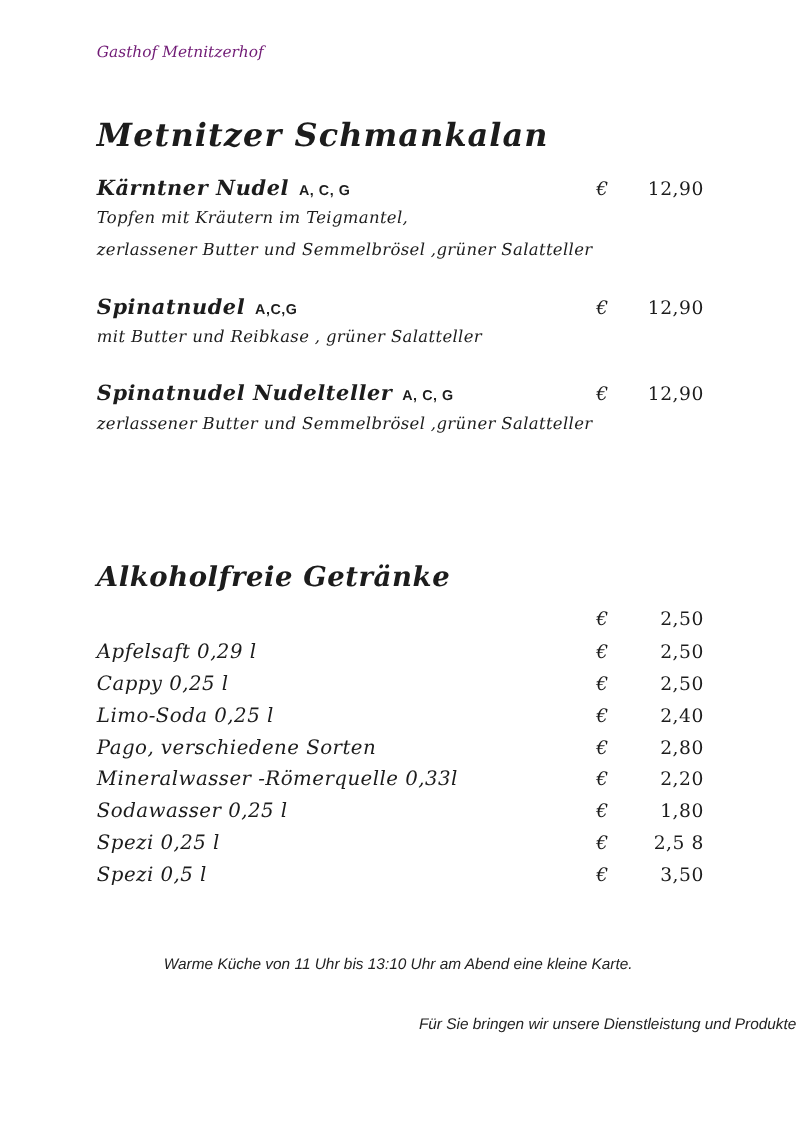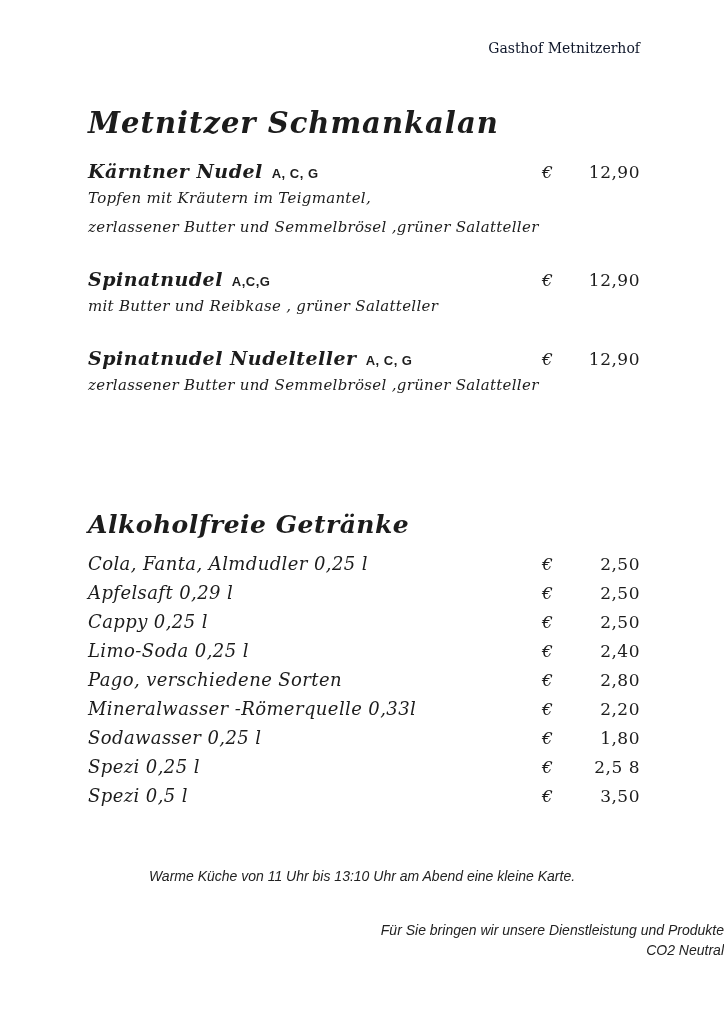--- a/index.html
+++ b/index.html
@@ -9,23 +9,24 @@
     height: 1024px;
     margin: 0 auto;
     background: #ffffff;
     color: #1c1c1c;
     font-family: "DejaVu Serif", serif;
     box-sizing: border-box;
     padding: 40px 84px 0 88px;
     overflow: hidden;
   }
   .doc-header {
-    text-align: right;
+    text-align: left;
+    font-style: italic;
     font-size: 14px;
-    color: #0f172a;
+    color: #701a75;
   }
   .menu-title {
     margin-top: 50px;
     font-size: 29px;
     font-weight: bold;
     font-style: italic;
     letter-spacing: 1px;
   }
   .food-section { margin-top: 20px; }
   .food-item { margin-bottom: 28px; }
@@ -155,21 +156,20 @@
       <div class="desc">zerlassener Butter und Semmelbrösel ,grüner Salatteller</div>
     </div>
 
   </div>
 
   <div class="drinks-heading">Alkoholfreie Getränke</div>
 
   <div class="drinks-section">
 
     <div class="drink-row">
-      <span class="drink-name">Cola, Fanta, Almdudler  0,25 l</span>
       <span class="spacer"></span>
       <span class="euro">€</span>
       <span class="price">2,50</span>
     </div>
 
     <div class="drink-row">
       <span class="drink-name">Apfelsaft  0,29 l</span>
       <span class="spacer"></span>
       <span class="euro">€</span>
       <span class="price">2,50</span>
@@ -223,16 +223,15 @@
       <span class="euro">€</span>
       <span class="price">3,50</span>
     </div>
 
   </div>
 
   <div class="footer-kitchen">Warme Küche von 11 Uhr bis 13:10 Uhr am Abend eine kleine Karte.</div>
 
   <div class="footer-service">
     <div>Für Sie bringen wir unsere Dienstleistung und Produkte</div>
-    <div>CO2 Neutral</div>
   </div>
 
 </div>
 
 </body></html>

